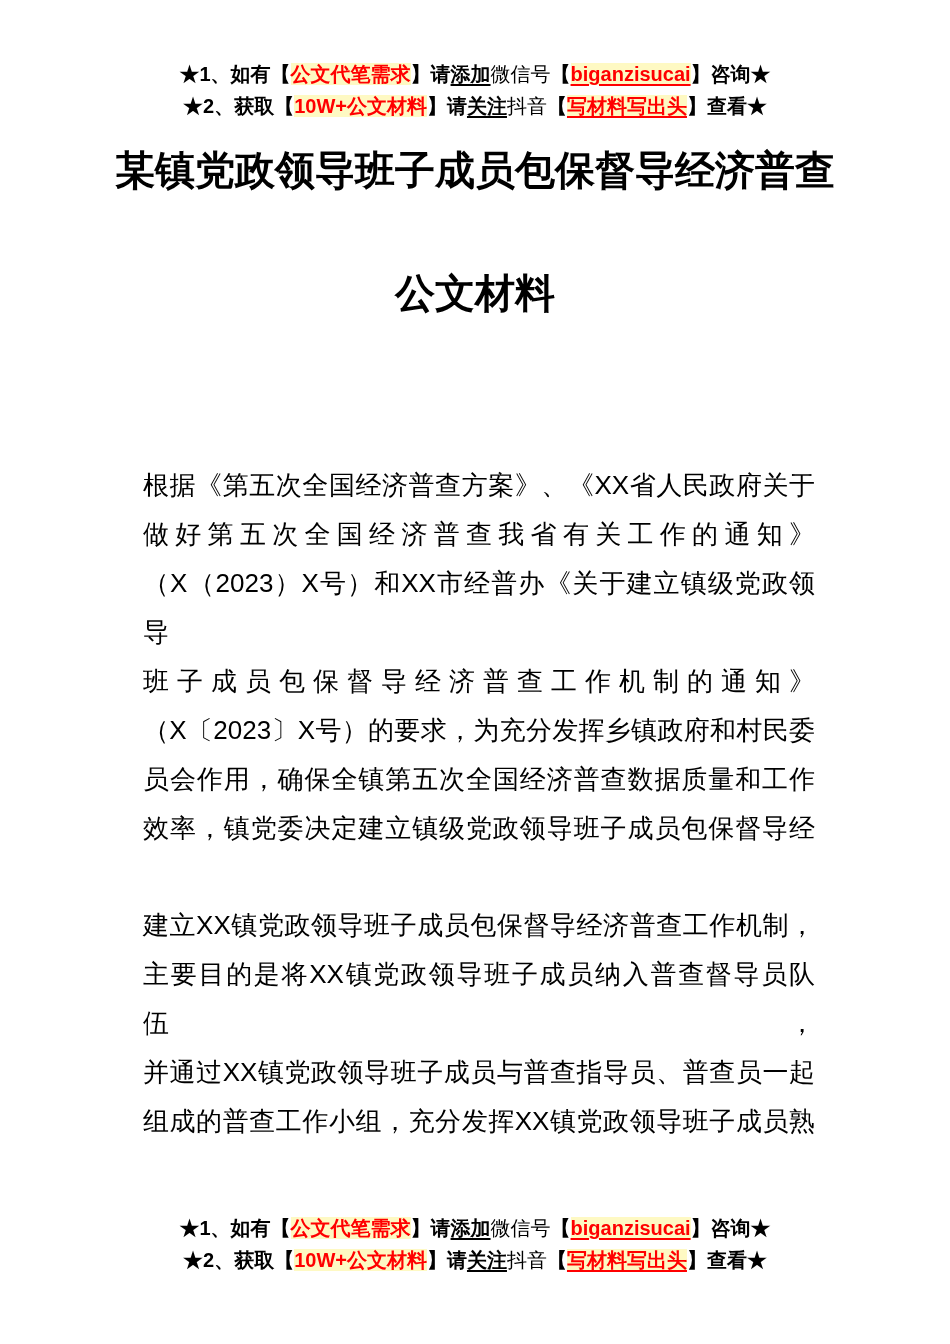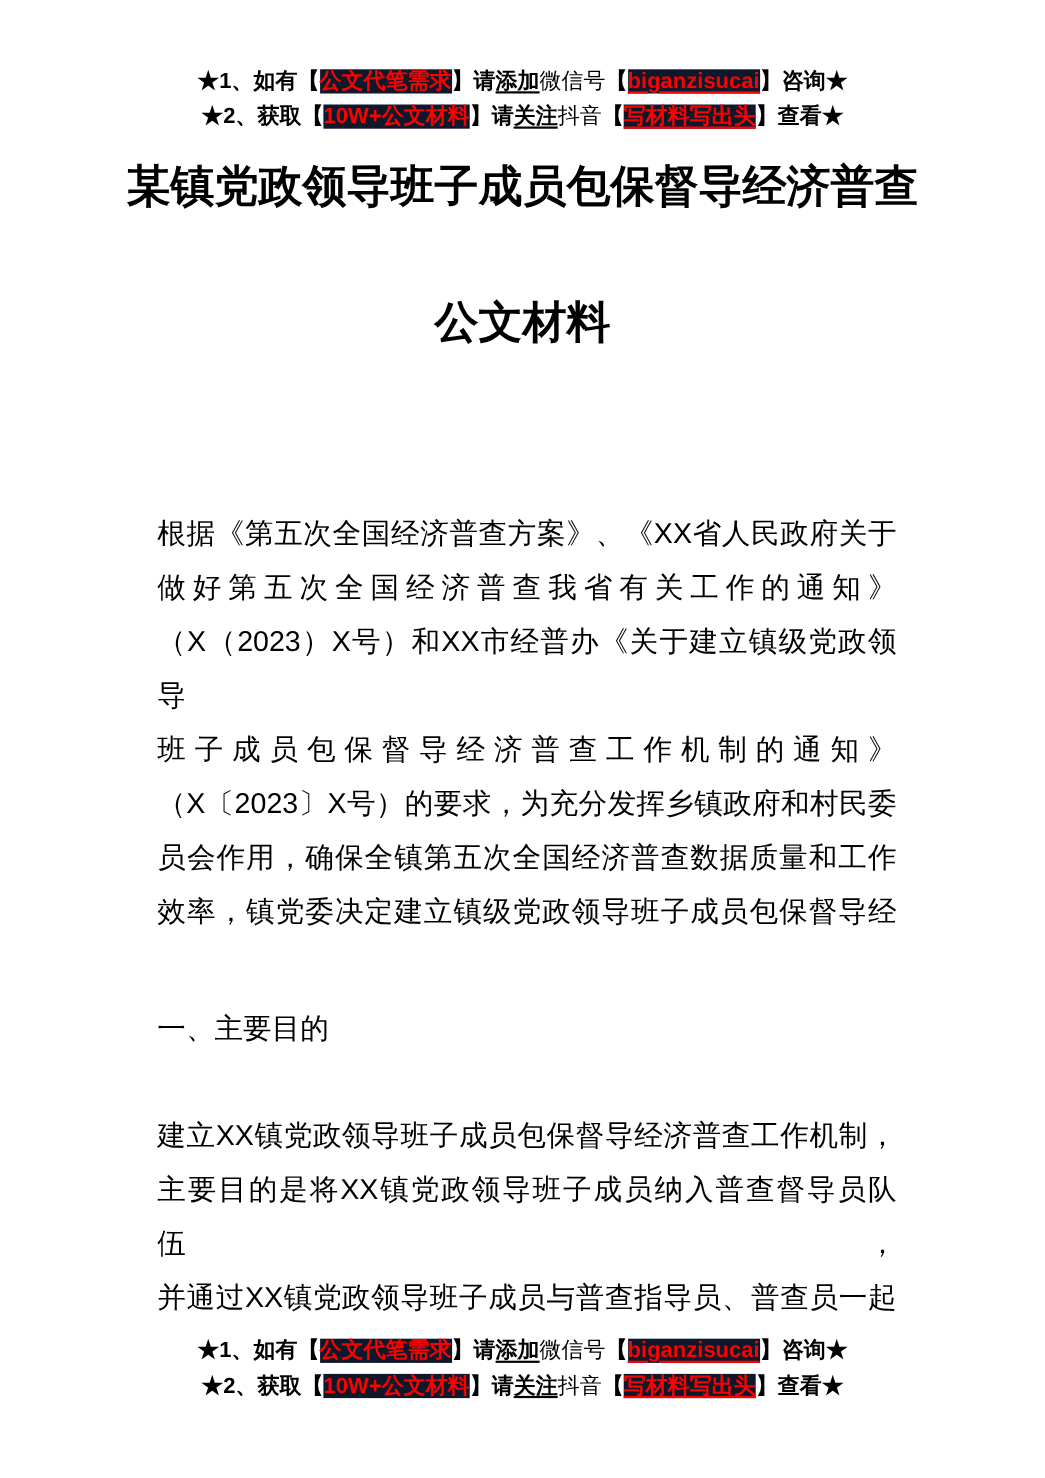--- a/index.html
+++ b/index.html
@@ -21,21 +21,21 @@
     font-size: 20px;
     font-weight: bold;
     line-height: 32px;
     white-space: nowrap;
   }
   .promo-header { top: 58px; }
   .promo-footer { bottom: 68px; }
   .promo .b  { font-weight: bold; }
   .promo .r  { font-weight: normal; }
   .promo .bu { font-weight: bold; text-decoration: underline; text-underline-offset: 3px; }
-  .promo .hl { font-weight: bold; color: #ff0000; background: #0f172a; }
+  .promo .hl { font-weight: bold; color: #ff0000; background: #fef9c3; }
   .promo .hl.u { text-decoration: underline; text-underline-offset: 3px; }
   
   .title-line {
     position: absolute;
     left: 0;
     right: 0;
     margin: 0;
     text-align: center;
     font-size: 40px;
     font-weight: bold;
@@ -80,26 +80,26 @@
     <div class="para para-1">
       <div class="line j">根据《第五次全国经济普查方案》、《XX省人民政府关于</div>
       <div class="line j">做好第五次全国经济普查我省有关工作的通知》</div>
       <div class="line j">（X（2023）X号）和XX市经普办《关于建立镇级党政领导</div>
       <div class="line j">班子成员包保督导经济普查工作机制的通知》</div>
       <div class="line j">（X〔2023〕X号）的要求，为充分发挥乡镇政府和村民委</div>
       <div class="line j">员会作用，确保全镇第五次全国经济普查数据质量和工作</div>
       <div class="line j">效率，镇党委决定建立镇级党政领导班子成员包保督导经</div>
     </div>
 
-    <div class="heading">一、主要目的</div>
 
     <div class="para para-2">
       <div class="line j">建立XX镇党政领导班子成员包保督导经济普查工作机制，</div>
       <div class="line j">主要目的是将XX镇党政领导班子成员纳入普查督导员队伍，</div>
       <div class="line j">并通过XX镇党政领导班子成员与普查指导员、普查员一起</div>
+      <div class="line j">组成的普查工作小组，充分发挥XX镇党政领导班子成员熟</div>
     </div>
   </div>
 
   <div class="promo promo-footer">
     <div class="promo-line"><span class="b">★1、如有【</span><span class="hl">公文代笔需求</span><span class="b">】请</span><span class="bu">添加</span><span class="r">微信号</span><span class="b">【</span><span class="hl u">biganzisucai</span><span class="b">】咨询★</span></div>
     <div class="promo-line"><span class="b">★2、获取【</span><span class="hl">10W+公文材料</span><span class="b">】请</span><span class="bu">关注</span><span class="r">抖音</span><span class="b">【</span><span class="hl u">写材料写出头</span><span class="b">】查看★</span></div>
   </div>
 
 </div>
 

